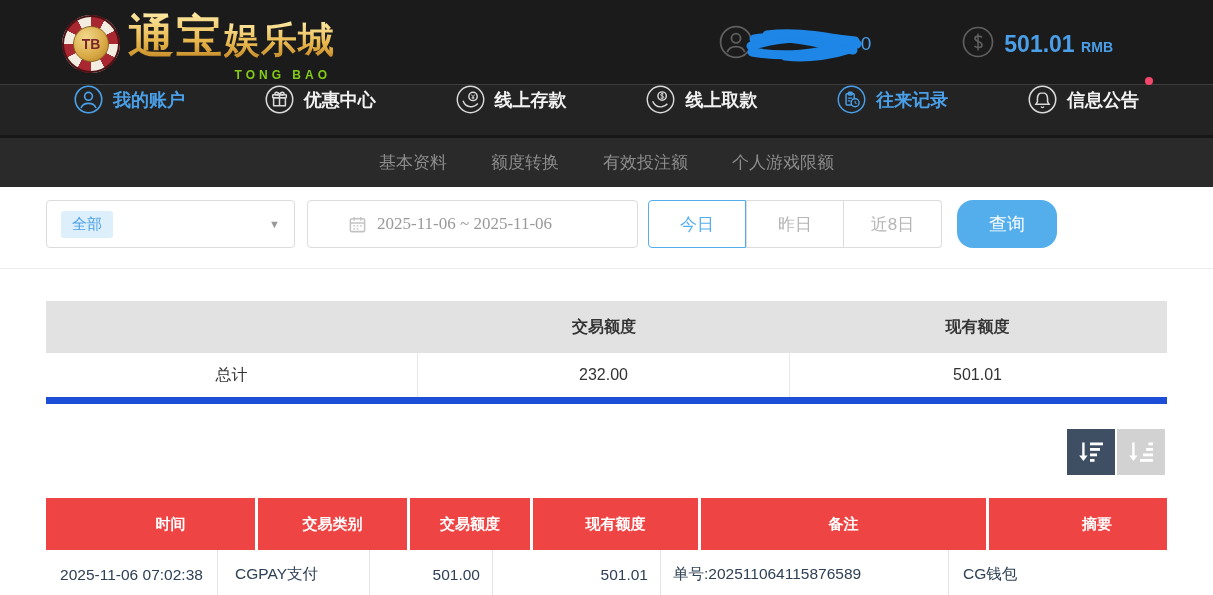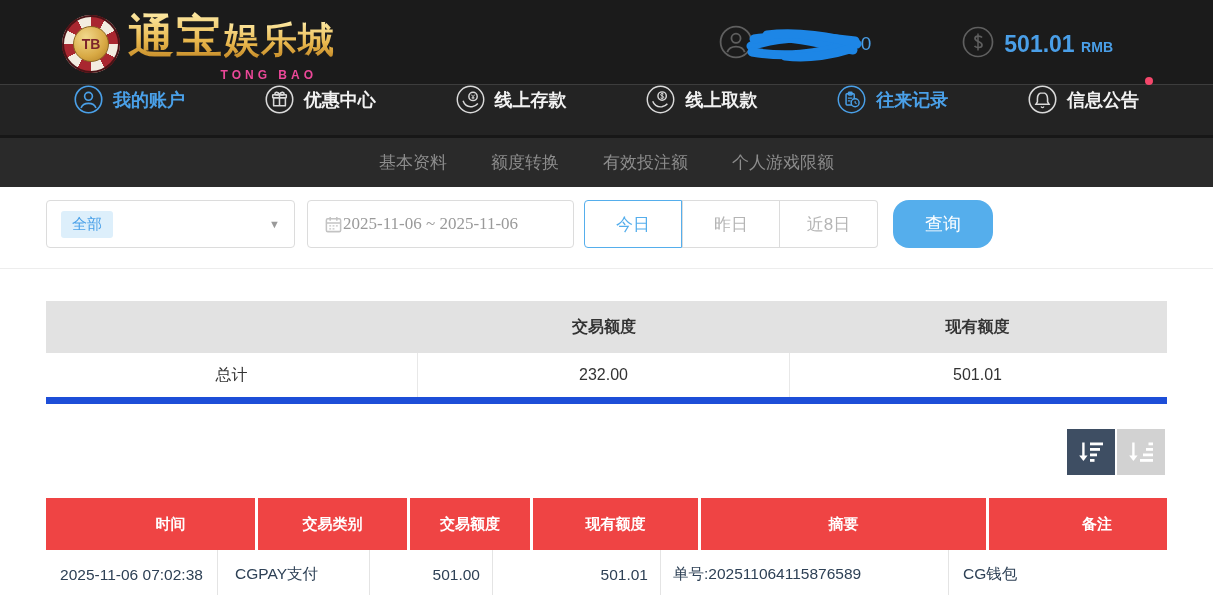--- a/index.html
+++ b/index.html
@@ -17,22 +17,22 @@
           background:radial-gradient(circle at 35% 30%,#f2d98c,#d8a944 60%,#b07d23);
           border:1px solid #8a6420; display:flex; align-items:center; justify-content:center;
           font-size:14px; font-weight:bold; color:#7c242b; }
   .logo-text { position:relative; padding-bottom:14px; display:flex; align-items:baseline; }
   .logo-cn-big { font-size:46px; font-weight:bold; letter-spacing:2px;
           background:linear-gradient(180deg,#fdeaa6 10%,#e9b84e 55%,#bb7e1d 95%);
           -webkit-background-clip:text; background-clip:text; color:transparent; }
   .logo-cn-small { font-size:36px; font-weight:bold; letter-spacing:1px;
           background:linear-gradient(180deg,#fdeaa6 10%,#e9b84e 55%,#bb7e1d 95%);
           -webkit-background-clip:text; background-clip:text; color:transparent; }
-  .logo-en { position:absolute; right:18px; bottom:0; font-size:12px; font-weight:bold;
-          letter-spacing:4px; color:#ec4899; }
+  .logo-en { position:absolute; right:4px; bottom:0; font-size:12px; font-weight:bold;
+          letter-spacing:4px; color:#84cc16; }
 
   .header-right { margin-left:auto; display:flex; align-items:center; gap:95px; padding-right:30px; }
   .user-box { display:flex; align-items:center; position:relative; }
   .round-ic { color:#5f5f5f; flex:none; }
   .scribble-wrap { position:relative; margin-left:-8px; height:40px; width:122px; }
   .scribble-wrap svg { position:absolute; left:0; top:2px; }
   .user-tail { position:absolute; right:-4px; top:9px; color:#4a9fe8; font-size:19px; }
   .balance-box { display:flex; align-items:center; gap:10px; }
   .balance-amt { color:#4a9fe8; font-size:23px; font-weight:bold; }
   .balance-cur { color:#4a9fe8; font-size:14px; font-weight:bold; margin-left:2px; }
@@ -55,22 +55,22 @@
   .sub-item { color:#8c8c8c; font-size:17px; cursor:pointer; }
 
   
   .filter-row { padding:13px 46px 20px; border-bottom:1px solid #ededed;
                 display:flex; align-items:center; }
   .ctl { height:48px; background:#fff; border:1px solid #dcdcdc; border-radius:4px; }
   .select-box { width:249px; display:flex; align-items:center; padding:0 14px; cursor:pointer; }
   .select-tag { background:#ddeffb; color:#4aa0e8; font-size:15px; padding:4px 11px;
                 border-radius:3px; }
   .select-caret { margin-left:auto; color:#9a9a9a; font-size:11px; }
-  .date-box { width:267px; margin-left:12px; display:flex; align-items:center; 
-              padding:0 16px 0 16px; cursor:pointer; }
+  .date-box { width:331px; margin-left:12px; display:flex; align-items:center; gap:10px;
+              padding:0 16px 0 40px; cursor:pointer; }
   .date-text { color:#9a9a9a; font-size:17px; font-family:"Liberation Serif","DejaVu Serif",serif; }
   .seg-group { display:flex; margin-left:10px; }
   .seg-btn { width:98px; height:48px; background:#fff; border:1px solid #dcdcdc;
              color:#b5b5b5; font-size:17px; cursor:pointer;
              font-family:"Liberation Sans","DejaVu Sans",sans-serif; }
   .seg-btn + .seg-btn { border-left:none; }
   .seg-btn.first { border-radius:4px 0 0 4px; }
   .seg-btn.last { border-radius:0 4px 4px 0; }
   .seg-btn.active { border:1px solid #55aeec; color:#55aeec; }
   .seg-btn.active + .seg-btn { border-left:1px solid #dcdcdc; }
@@ -312,22 +312,22 @@
     </span>
   </button>
 </div>
 
 <div class="rec-table">
   <div class="rec-head">
     <div>时间</div>
     <div>交易类别</div>
     <div>交易额度</div>
     <div>现有额度</div>
+    <div>备注</div>
     <div>摘要</div>
-    <div>备注</div>
   </div>
   <div class="rec-row">
     <div class="c-center">2025-11-06 07:02:38</div>
     <div class="c-left">CGPAY支付</div>
     <div class="c-right">501.00</div>
     <div class="c-right">501.01</div>
     <div class="c-left" style="padding-left:12px;">单号:202511064115876589</div>
     <div class="c-left" style="padding-left:14px;">CG钱包</div>
   </div>
 </div>

